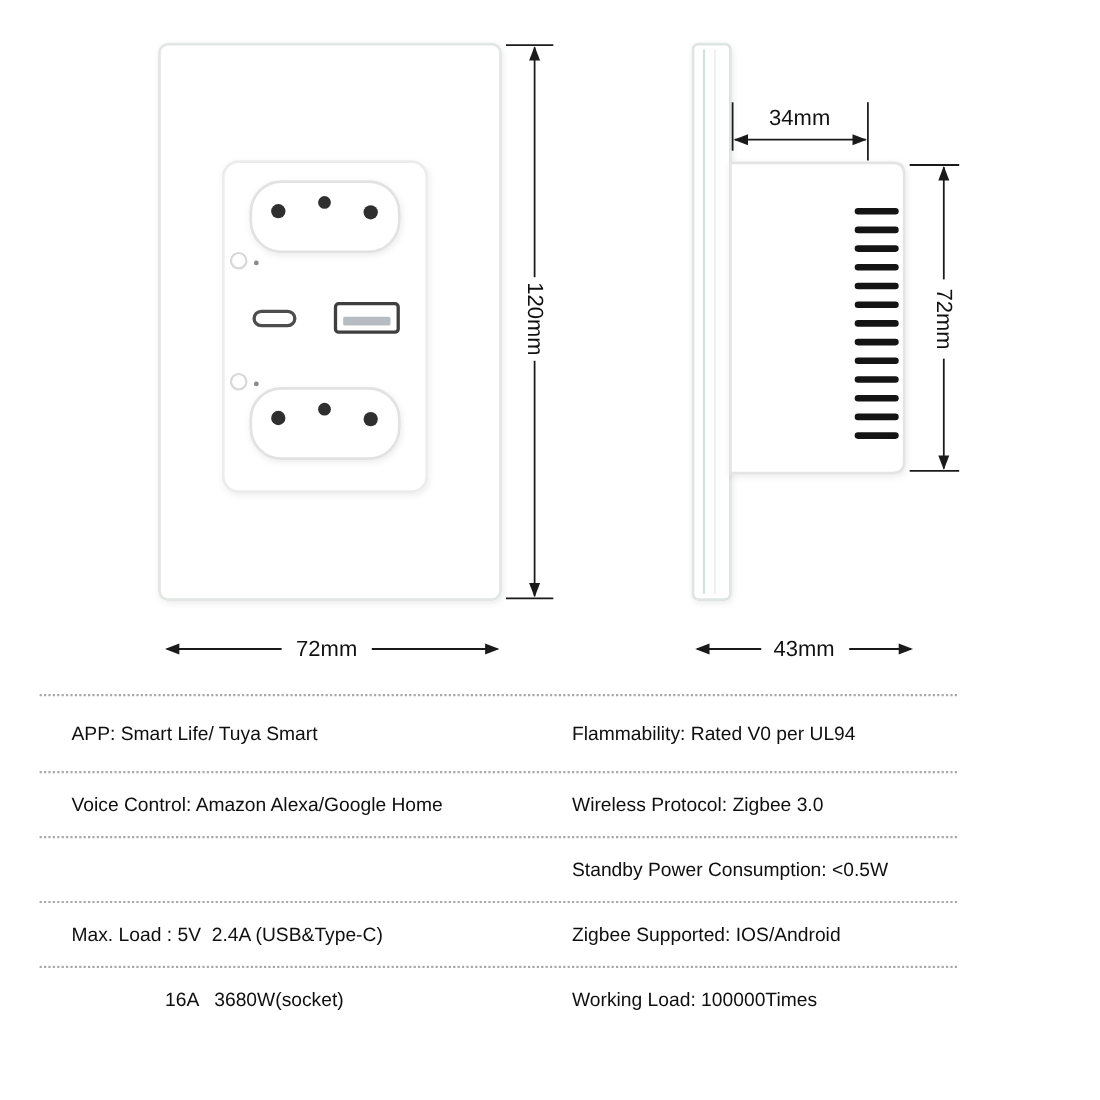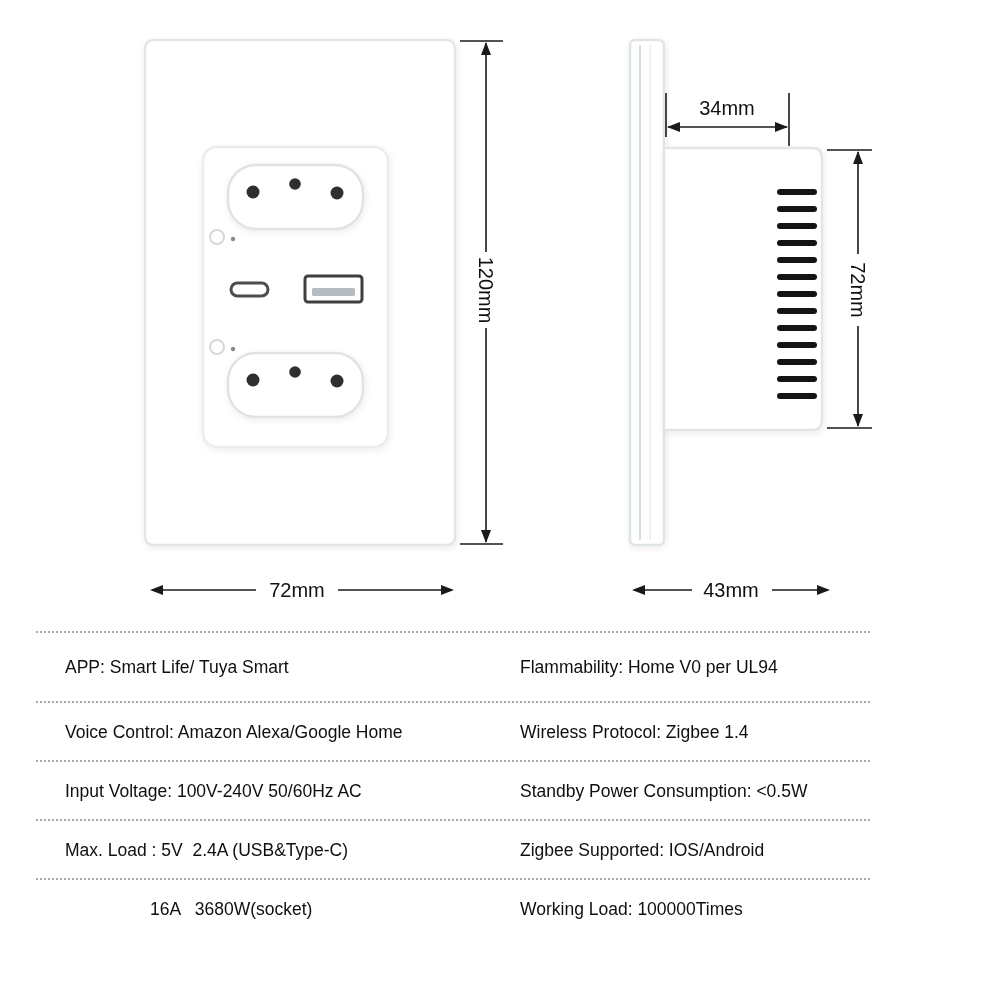--- a/index.html
+++ b/index.html
@@ -129,28 +129,27 @@
       <line x1="772" y1="590" x2="828" y2="590"></line>
       <polygon points="632,590 645,585 645,595" fill="#1a1a1a" stroke="none"></polygon>
       <polygon points="830,590 817,585 817,595" fill="#1a1a1a" stroke="none"></polygon>
     </g>
     <text x="731" y="590" text-anchor="middle" dominant-baseline="central">43mm</text>
   </svg>
 
   <div class="specs">
     <div class="spec-row">
       <span class="cell left">APP: Smart Life/ Tuya Smart</span>
-      <span class="cell right">Flammability: Home V0 per UL94</span>
+      <span class="cell right">Flammability: Rated V0 per UL94</span>
     </div>
     <div class="spec-row">
       <span class="cell left">Voice Control: Amazon Alexa/Google Home</span>
-      <span class="cell right">Wireless Protocol: Zigbee 1.4</span>
+      <span class="cell right">Wireless Protocol: Zigbee 3.0</span>
     </div>
     <div class="spec-row">
-      <span class="cell left">Input Voltage: 100V-240V 50/60Hz AC</span>
       <span class="cell right">Standby Power Consumption: &lt;0.5W</span>
     </div>
     <div class="spec-row">
       <span class="cell left">Max. Load : 5V  2.4A (USB&amp;Type-C)</span>
       <span class="cell right">Zigbee Supported: IOS/Android</span>
     </div>
     <div class="spec-row">
       <span class="cell left indent">16A   3680W(socket)</span>
       <span class="cell right">Working Load: 100000Times</span>
     </div>

